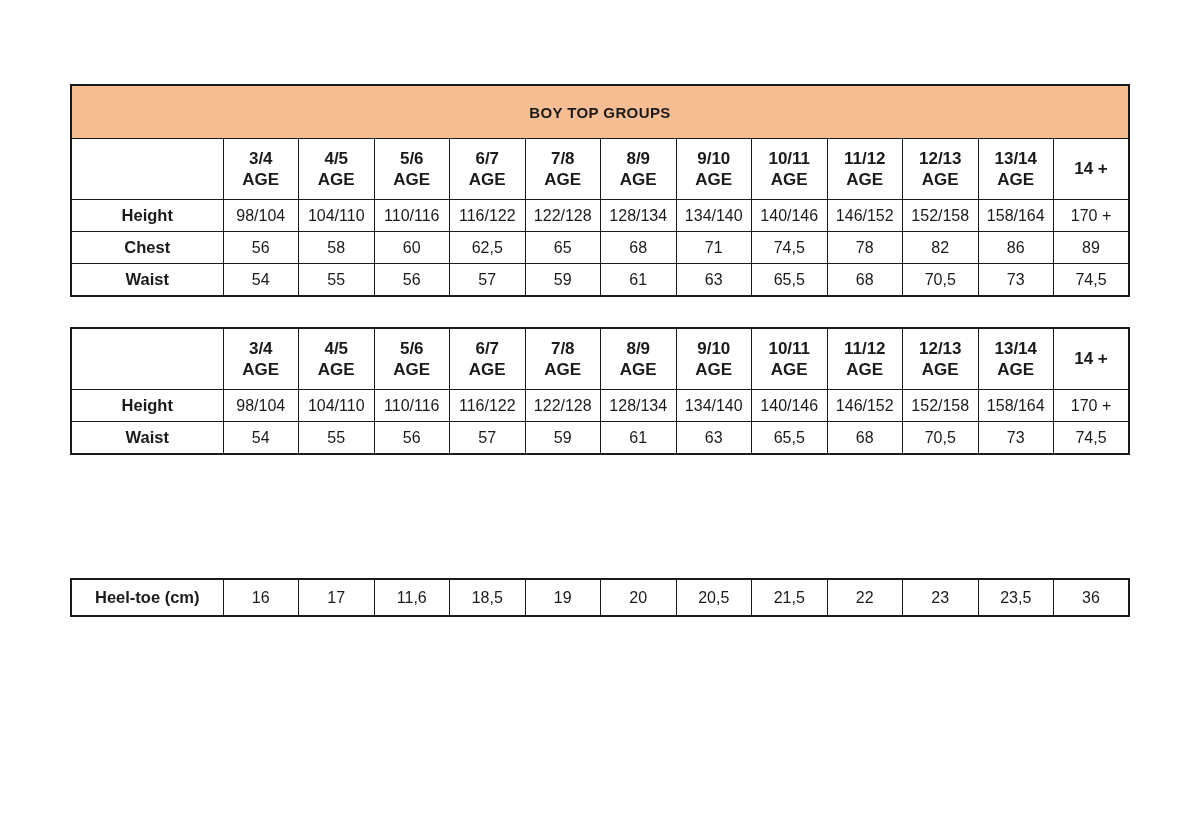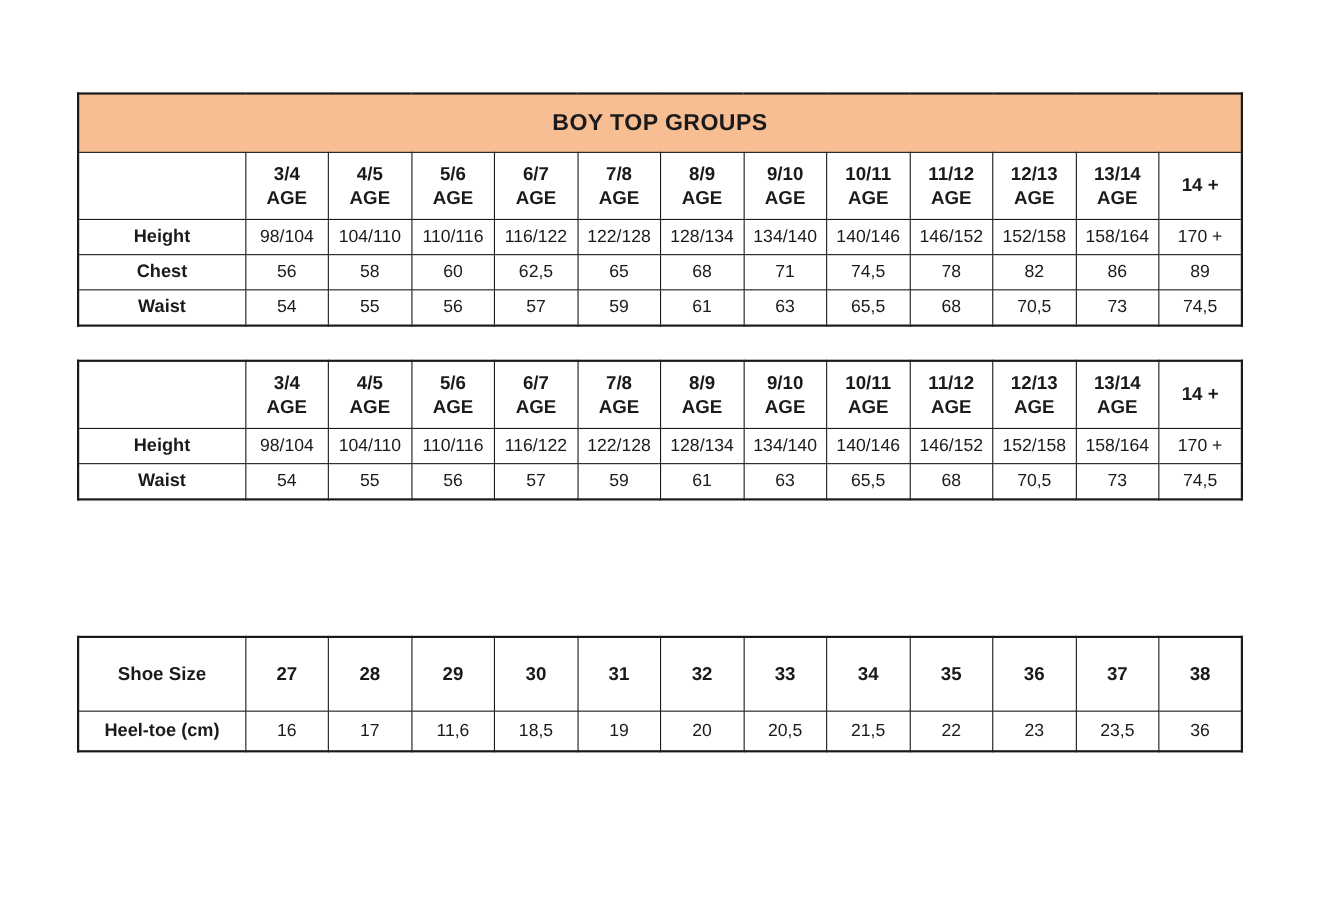--- a/index.html
+++ b/index.html
@@ -26,21 +26,21 @@
   }
   table.size-table th,
   table.size-table td {
     border: 1px solid #1a1a1a;
     padding: 0;
     vertical-align: middle;
   }
   .title-cell {
     background: #F7BE94;
     height: 52px;
-    font-size: 21px;
+    font-size: 15px;
     font-weight: bold;
     text-align: center;
     letter-spacing: 0.4px;
   }
   tr.age-row th {
     height: 60px;
     font-size: 17px;
     font-weight: bold;
     text-align: center;
     line-height: 1.25;
@@ -199,35 +199,20 @@
         </tr>
       </tbody>
   </table>
 
   <table class="size-table" id="table-2">
     <colgroup>
       <col style="width:152px">
       <col span="12">
     </colgroup>
     <thead>
-      <tr class="age-row">
-          <th class="row-label">Shoe Size</th>
-          <th>27</th>
-          <th>28</th>
-          <th>29</th>
-          <th>30</th>
-          <th>31</th>
-          <th>32</th>
-          <th>33</th>
-          <th>34</th>
-          <th>35</th>
-          <th>36</th>
-          <th>37</th>
-          <th>38</th>
-        </tr>
     </thead>
     <tbody>
         <tr>
           <th class="row-label">Heel-toe (cm)</th>
           <td>16</td>
           <td>17</td>
           <td>11,6</td>
           <td>18,5</td>
           <td>19</td>
           <td>20</td>

